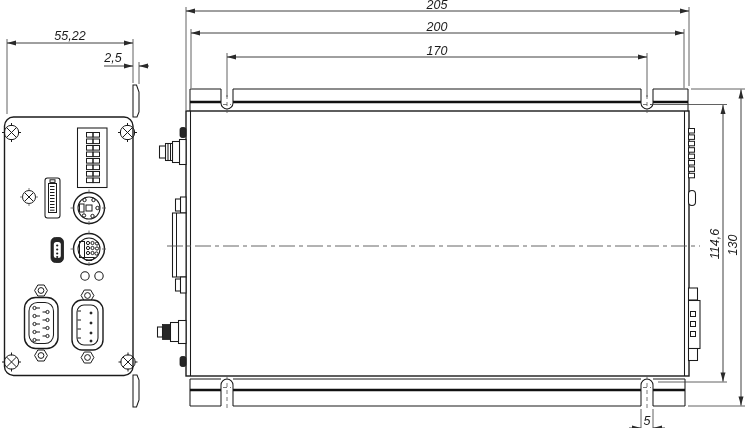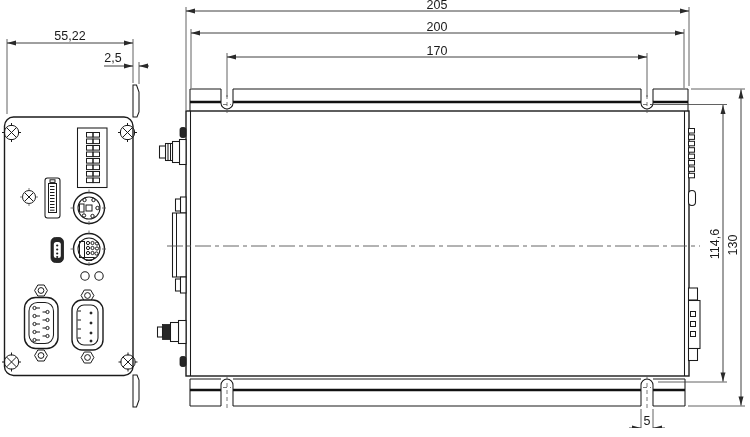--- a/index.html
+++ b/index.html
@@ -1,16 +1,16 @@
 <!DOCTYPE html>
 <html><head>
 <meta charset="utf-8">
 <style>
   html,body{margin:0;padding:0;background:#ffffff;}
-  .stage{width:750px;height:428px;position:relative;background:#ffffff;overflow:hidden;}
+  .stage{width:750px;height:428px;position:relative;background:#ffffff;overflow:hidden;font-style:italic;}
   svg{display:block;}
   .o  {fill:none;stroke:#1b1b1b;stroke-width:1.4;}
   .d  {fill:none;stroke:#1b1b1b;stroke-width:1.05;}
   .t  {fill:none;stroke:#111;stroke-width:2.7;}
   .dl {fill:none;stroke:#2a2a2a;stroke-width:0.9;}
   .xl {fill:none;stroke:#3a3a3a;stroke-width:0.8;}
   .cl {fill:none;stroke:#555;stroke-width:0.9;stroke-dasharray:16 4 4 4;}
   .cm {fill:none;stroke:#555;stroke-width:0.8;stroke-dasharray:4 3;}
   .fw {fill:#ffffff;}
   .fb {fill:#262626;stroke:#1b1b1b;stroke-width:0.8;}

